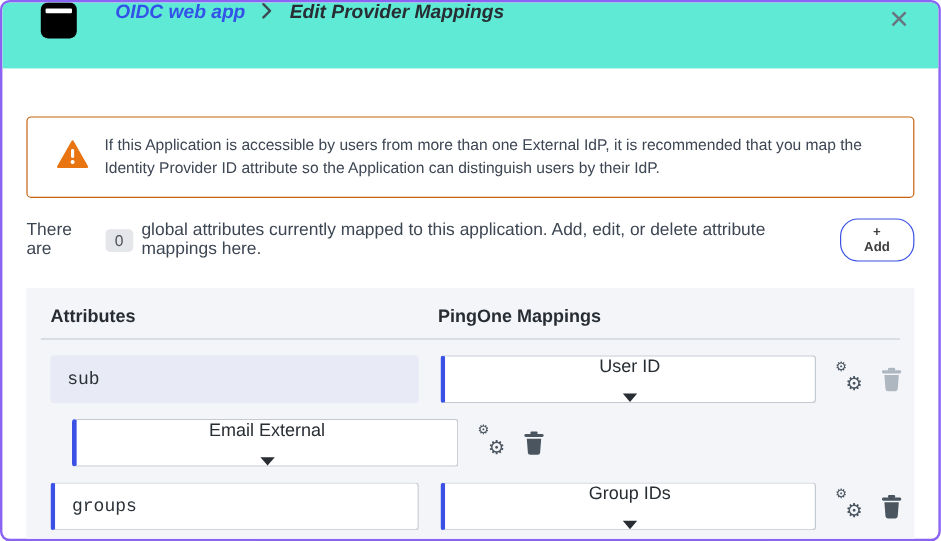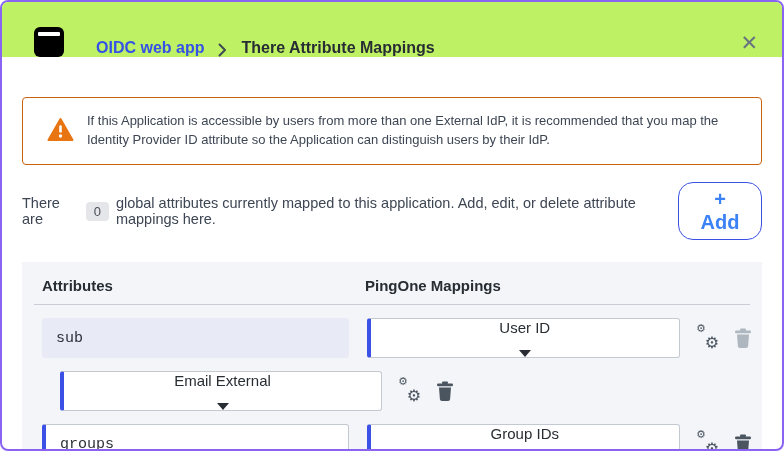--- a/index.html
+++ b/index.html
@@ -12,24 +12,25 @@
     position: absolute; inset: 0;
     width: 784px; height: 451px;
     border: 2px solid #8a63f2;
     border-radius: 8px;
     background: #ffffff;
     overflow: hidden;
   }
   
   .header {
     height: 55px;
-    background: #bef264;
-    display: flex;
-    align-items: flex-end;
+    background: #5eead4;
+    display: flex;
+    align-items: flex-start;
     padding: 0 20px 0 32px;
+    font-style: italic;
   }
   .app-icon {
     width: 30px; height: 30px;
     background: #000000;
     border-radius: 6px;
     position: relative;
     flex: 0 0 auto;
   }
   .app-icon::after {
     content: "";
@@ -91,25 +92,25 @@
     background: #e4e6ea;
     color: #4a5056;
     border-radius: 4px;
     padding: 2px 8px;
     margin: 0 7px;
     font-size: 13px;
   }
   .add-btn {
     margin-left: auto;
     border: 1px solid #3b51e6;
-    color: #3b82f6;
+    color: #404040;
     background: transparent;
     border-radius: 15px;
     padding: 5px 16px;
-    font-size: 20px;
+    font-size: 11px;
     font-weight: 600;
     font-family: inherit;
     cursor: pointer;
   }
   
   .table-panel {
     margin-top: 22px;
     background: #f3f5f9;
     padding: 15px 10px 18px 10px;
   }
@@ -207,21 +208,21 @@
 <div class="window">
 
   <div class="header">
     <div class="app-icon"></div>
     <a class="breadcrumb-link">OIDC web app</a>
     <span class="crumb-sep">
       <svg width="9" height="14" viewBox="0 0 9 14">
           <path d="M1.5 1.5 L7 7 L1.5 12.5" stroke="#3e4a53" stroke-width="2" fill="none" stroke-linecap="round" stroke-linejoin="round"></path>
         </svg>
     </span>
-    <span class="page-title">There Attribute Mappings</span>
+    <span class="page-title">Edit Provider Mappings</span>
     <span class="close-btn">✕</span>
   </div>
 
   <div class="content">
 
     <div class="warning-banner">
       <span class="warning-icon">
         <svg width="27" height="25" viewBox="0 0 27 25">
           <path d="M13.5 2 L25.5 23 H1.5 Z" fill="#e87511" stroke="#e87511" stroke-width="2" stroke-linejoin="round"></path>
           <rect x="12.2" y="8.2" width="2.6" height="7.4" rx="1.2" fill="#ffffff"></rect>

